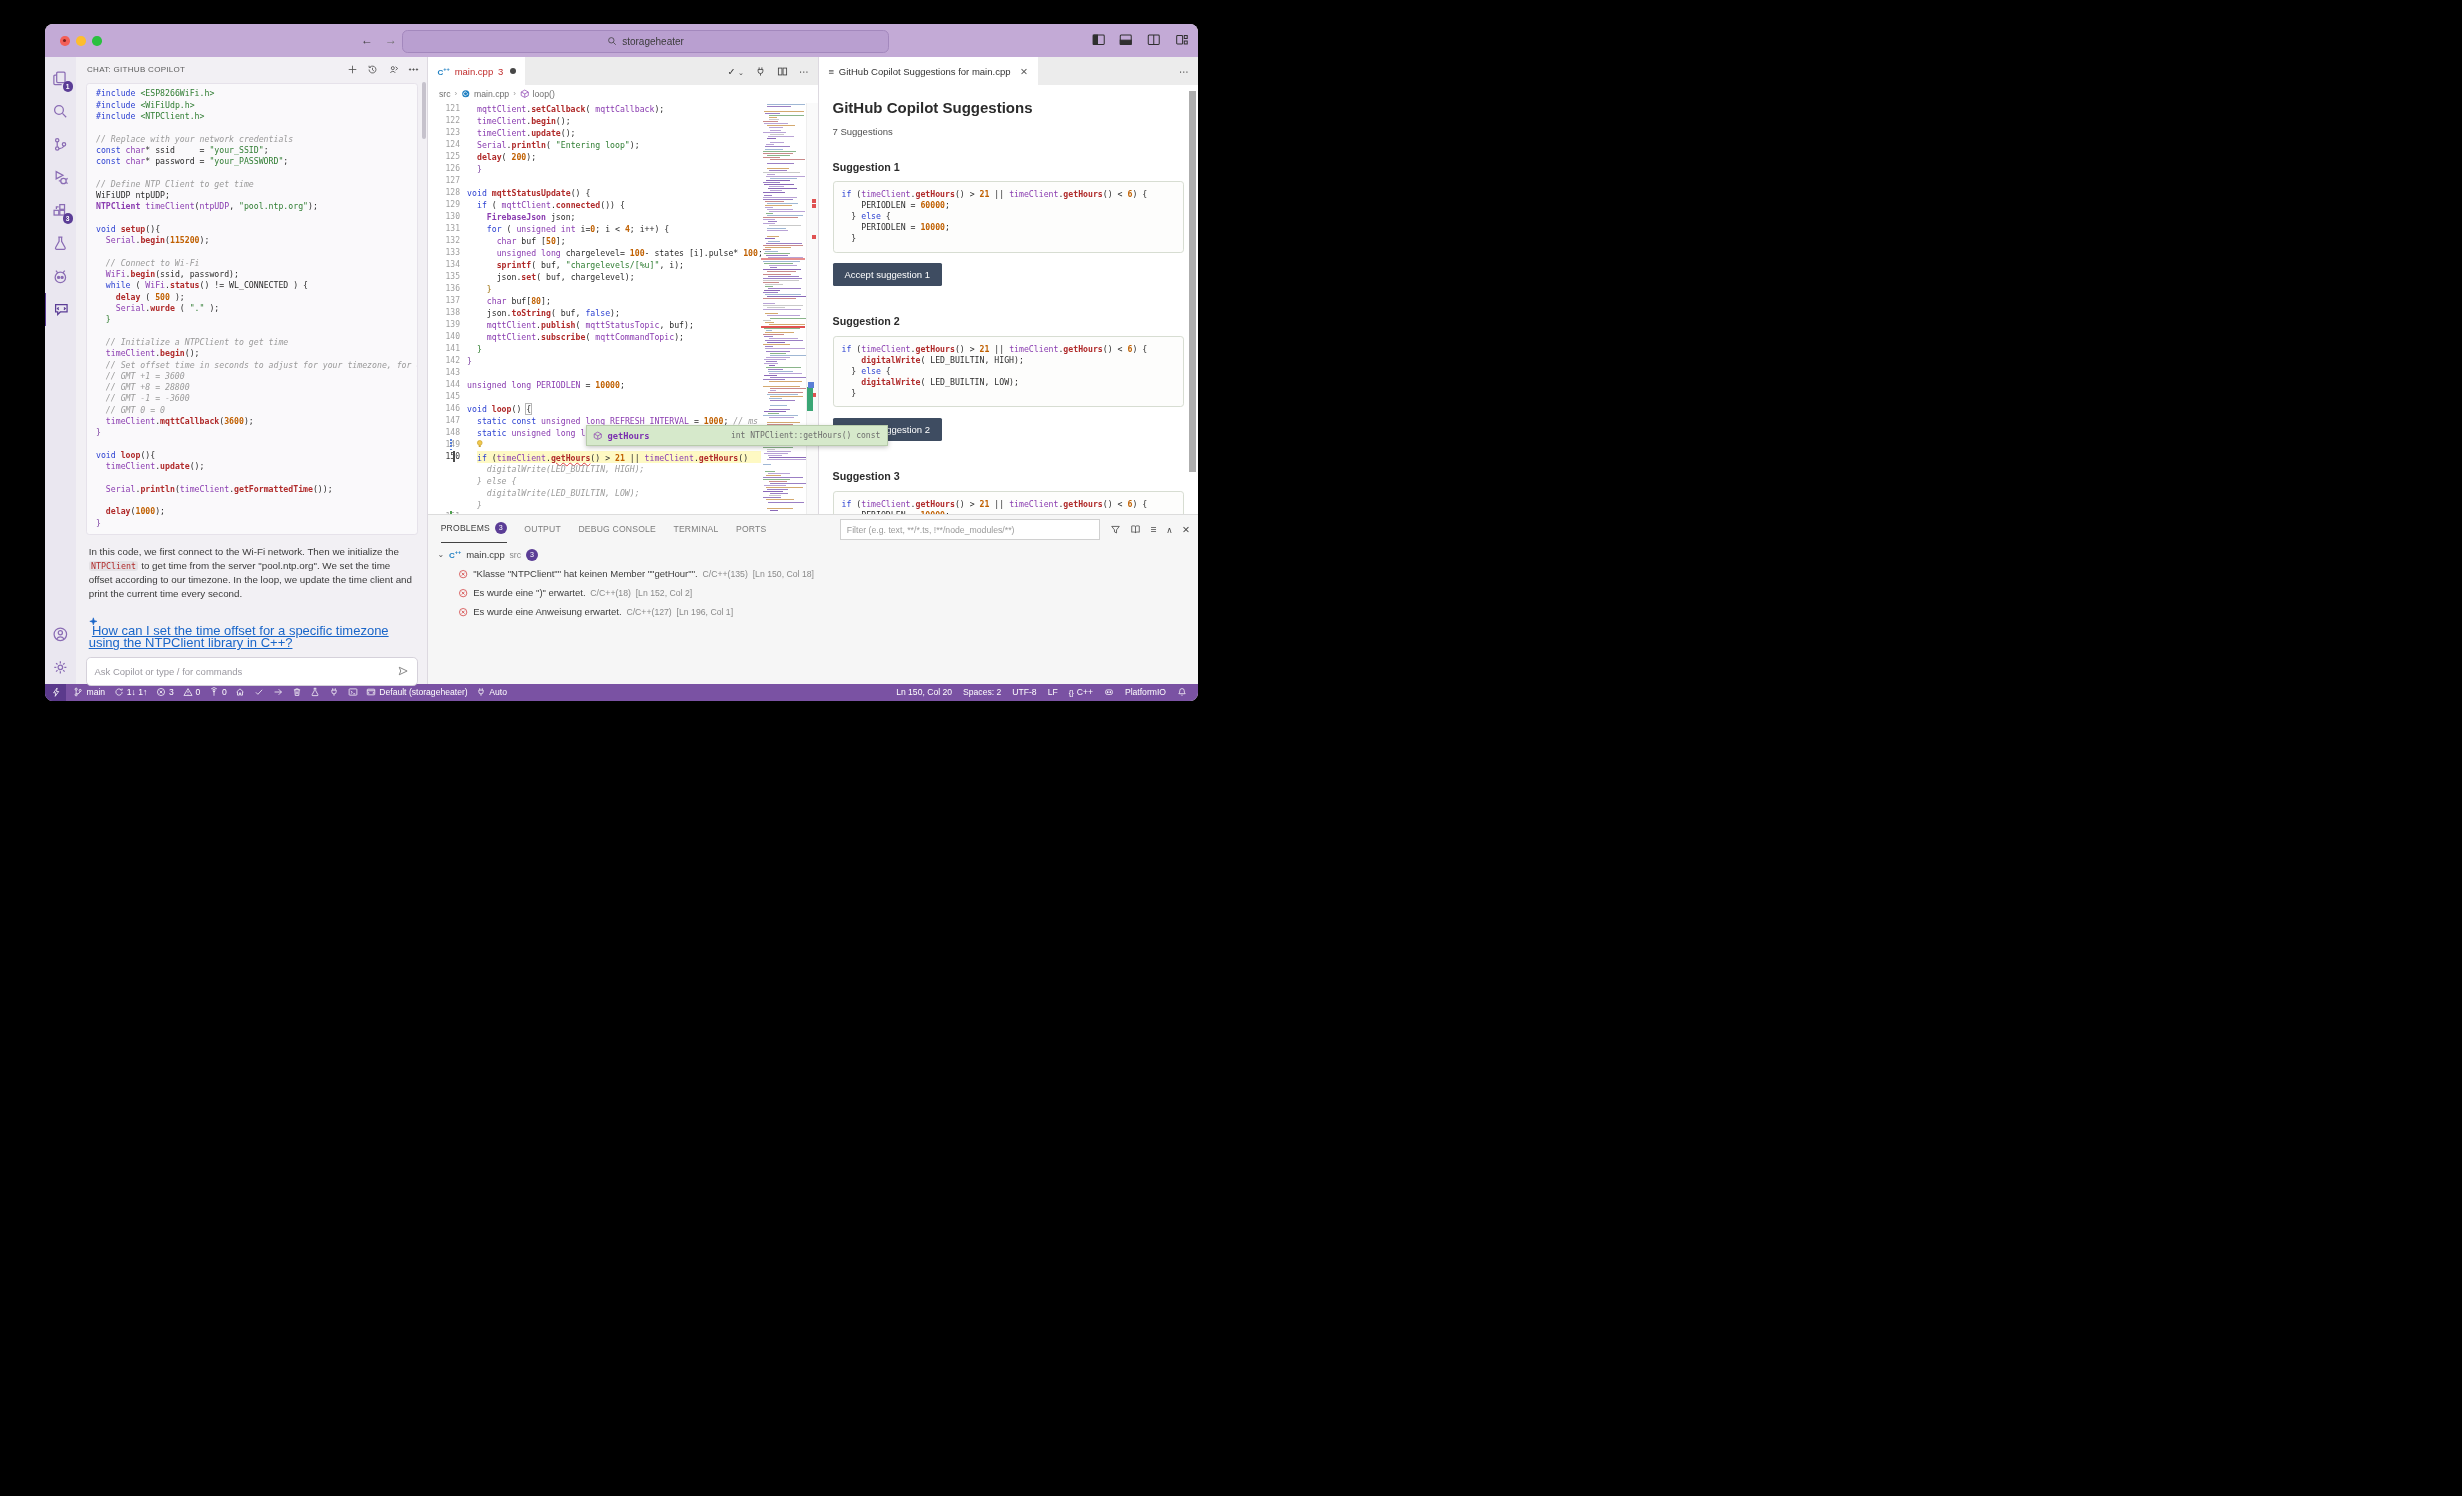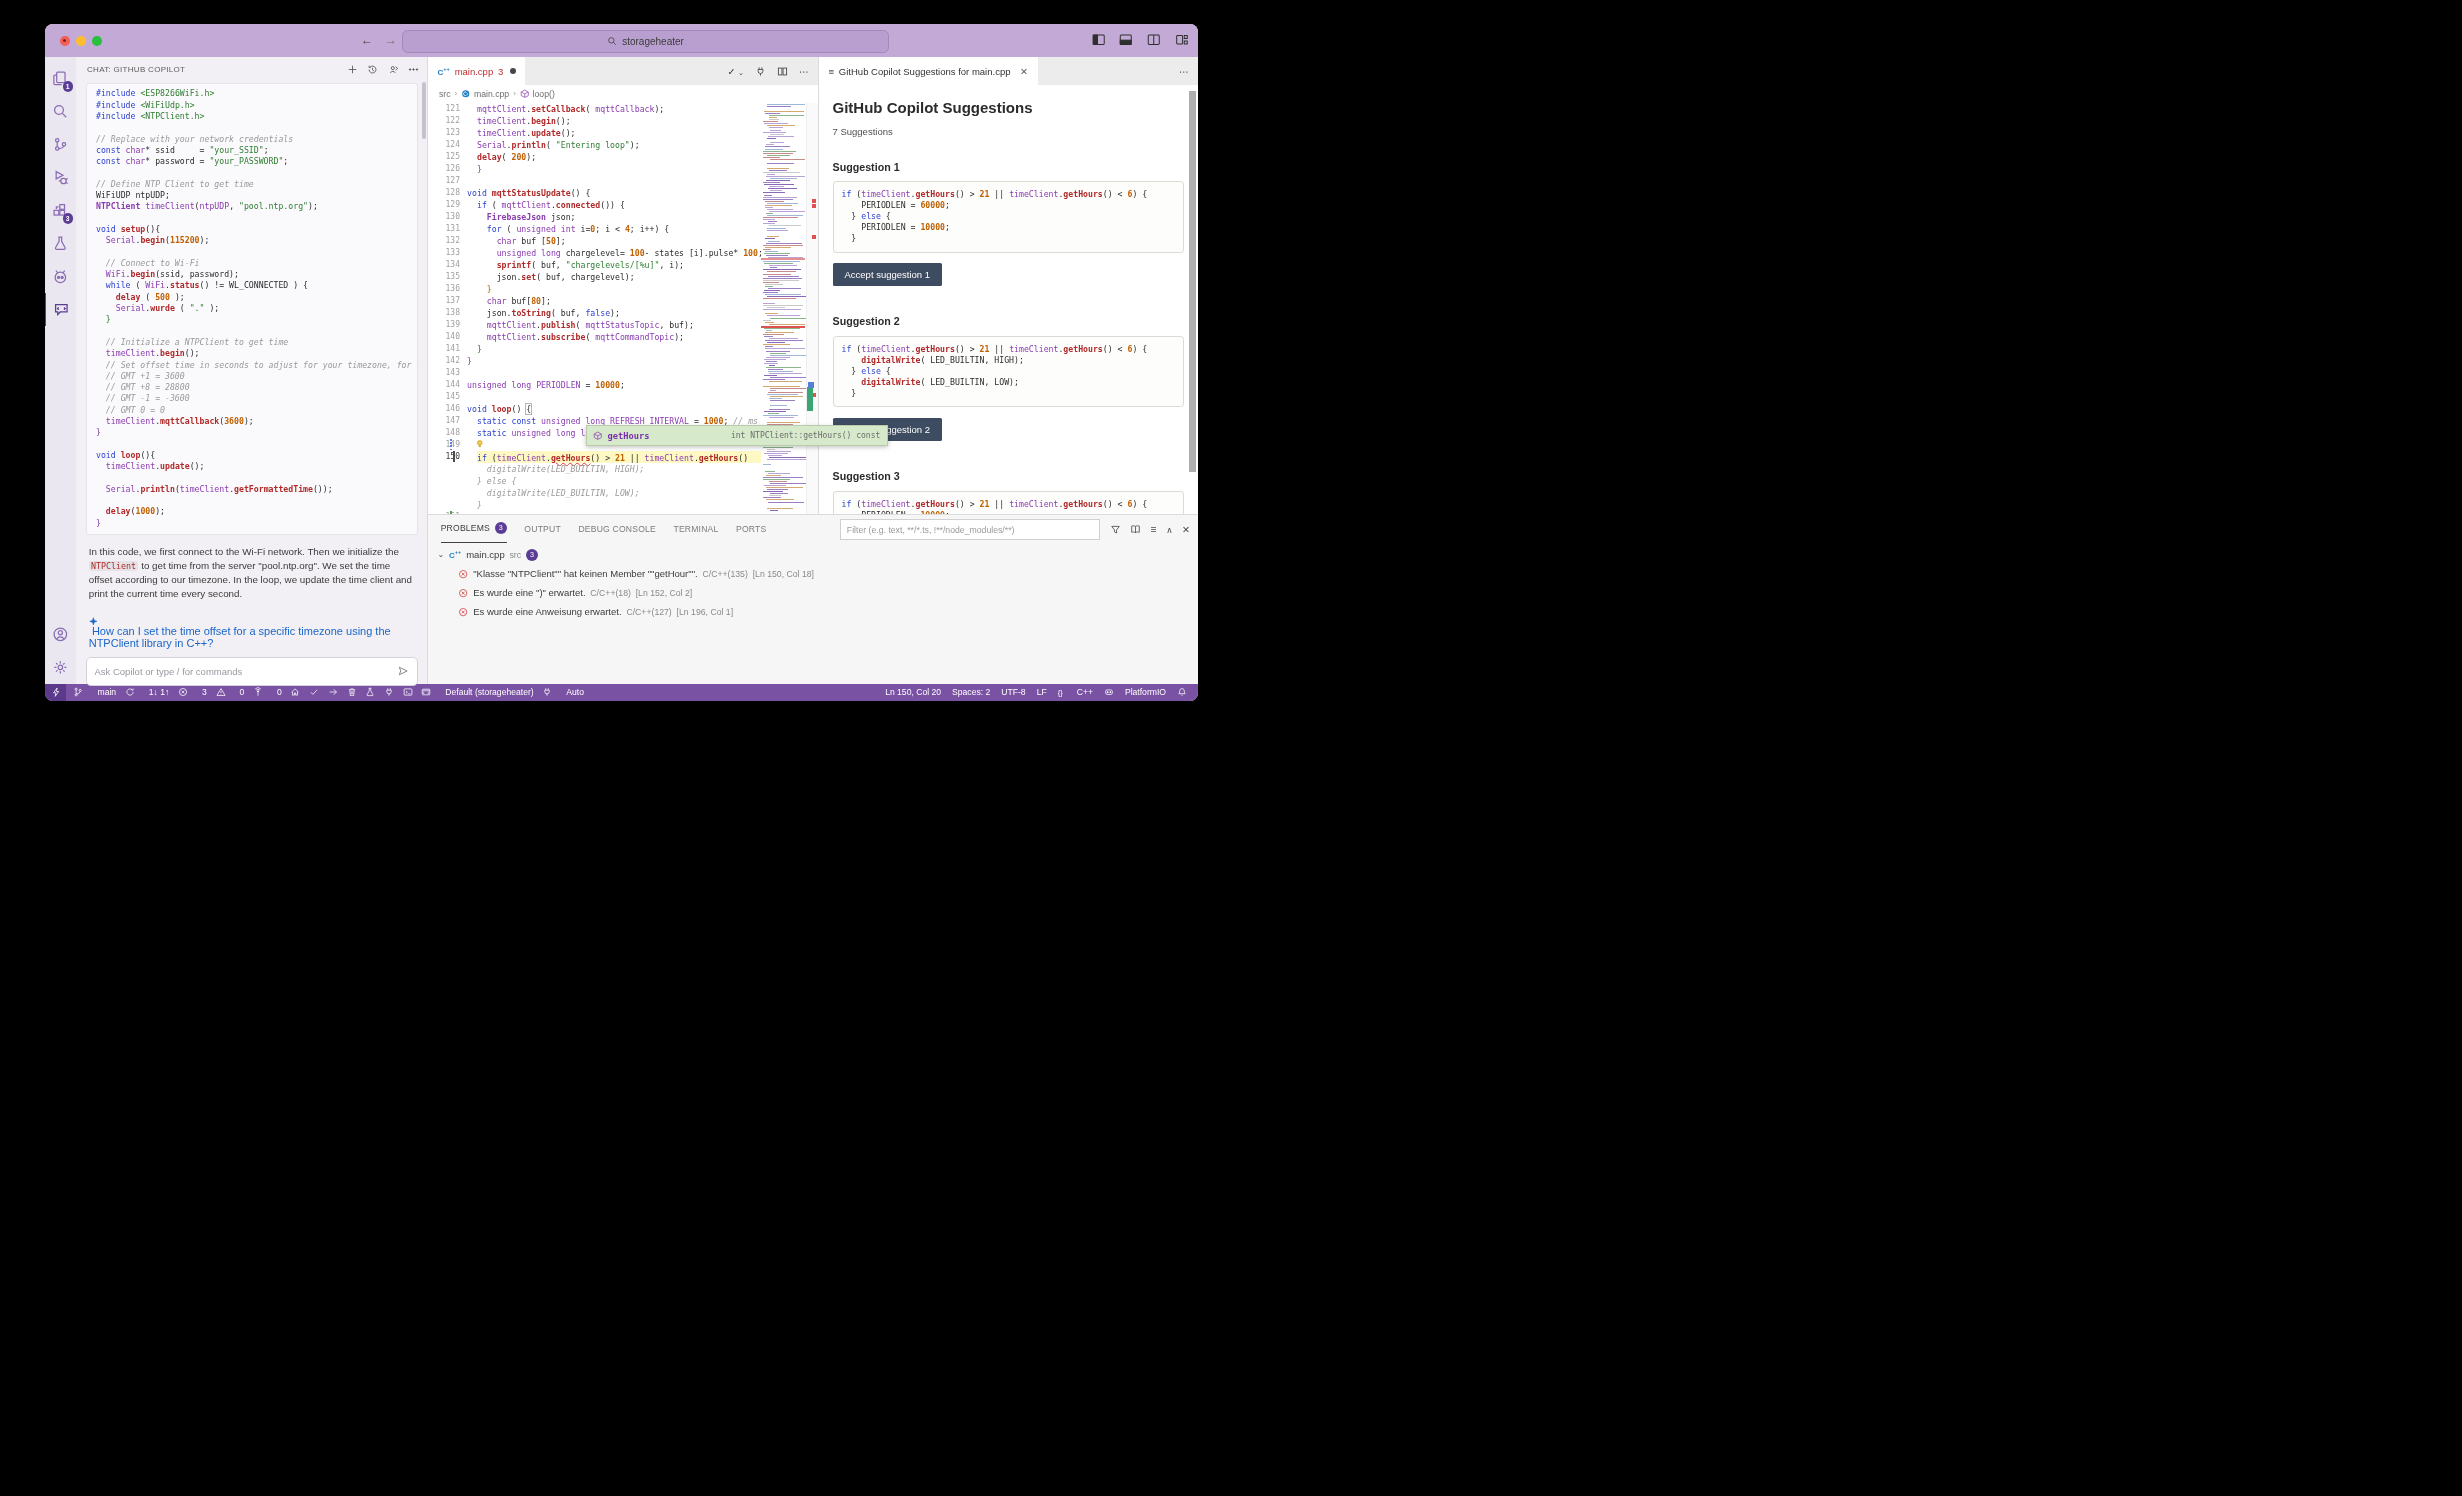--- a/index.html
+++ b/index.html
@@ -25,21 +25,21 @@
   
   .sidebar{width:351px;background:#f2f0f4;border-right:0.8px solid #ddd9e0;display:flex;flex-direction:column;flex:0 0 auto;position:relative;}
   .sb-head{height:24px;display:flex;align-items:center;padding:0 8px 0 11px;flex:0 0 auto;}
   .sb-title{font-size:8px;letter-spacing:0.3px;color:#5c5c5c;}
   .sb-head-icons{margin-left:auto;display:flex;gap:9.5px;color:#4f4f4f;font-size:10.3px;align-items:center;}
   .sb-scrollthumb{position:absolute;right:0.8px;top:25.4px;width:4px;height:57px;background:#c6c2cc;border-radius:2.4px;}
   .chatcode{margin:1.6px 9.5px 0 9.5px;background:#faf9fb;border:0.8px solid #e6e2ea;border-radius:3.2px;padding:4.8px 0 4.8px 9.5px;overflow:hidden;flex:0 0 auto;}
   .chatcode .cl{font-family:"DejaVu Sans Mono",monospace;font-size:8.6px;line-height:11.3px;white-space:pre;}
   .chatpara{margin:10.3px 12.7px 0 12.7px;font-size:9.8px;line-height:13.5px;color:#3a3a3a;}
   .inlinecode{font-family:"DejaVu Sans Mono",monospace;font-size:8.3px;background:#e4e2e6;color:#b02a2a;padding:0 2.4px;border-radius:2.4px;}
-  .followup{margin:16.7px 12.7px 0 12.7px;font-size:11px;line-height:12px;color:#1a66c9;}
+  .followup{margin:16.7px 12.7px 0 12.7px;font-size:13px;line-height:12px;color:#1a66c9;text-decoration:underline;}
   .followup .spark{color:#1a66c9;margin-right:3.2px;}
   .chatinput{margin:7.1px 9.5px 0 9.5px;height:27px;background:#fff;border:0.8px solid #d5d1da;border-radius:4.8px;display:flex;align-items:center;padding:0 8px;flex:0 0 auto;}
   .chatinput .ph{color:#9a98a0;font-size:9.5px;flex:1;}
   
   .rightcol{flex:1 1 auto;display:flex;flex-direction:column;min-width:0;}
   .editorsrow{height:457px;display:flex;flex:0 0 auto;min-width:0;}
   .egroup{display:flex;flex-direction:column;min-width:0;position:relative;}
   .eg1{width:390px;border-right:0.8px solid #ddd9e0;flex:0 0 auto;}
   .eg2{flex:1 1 auto;}
   .tabsrow{height:28px;background:#ececec;display:flex;align-items:stretch;flex:0 0 auto;position:relative;}
@@ -94,21 +94,21 @@
   .ptree{padding:3.2px 0 0 9.5px;font-size:9.5px;color:#3c3c3c;flex:1 1 auto;overflow:hidden;}
   .prow{height:19px;display:flex;align-items:center;gap:4.8px;}
   .prow .dim{color:#8a8a8a;}
   .prow.err{padding-left:20.6px;}
   .src-dim{color:#8a8a8a;font-size:8.7px;}
   
   .statusbar{height:17.5px;background:#7a52a3;color:#fff;display:flex;align-items:center;font-size:8.6px;flex:0 0 auto;}
   .sb-remote{height:100%;width:21.4px;background:#5b3a8c;display:flex;align-items:center;justify-content:center;flex:0 0 auto;}
   .sb-left{display:flex;align-items:center;gap:8.7px;padding-left:7.1px;}
   .sb-right{margin-left:auto;display:flex;align-items:center;gap:11px;padding-right:11px;}
-  .sb-item{display:flex;align-items:center;gap:14px;white-space:nowrap;}
+  .sb-item{display:flex;align-items:center;gap:3px;white-space:nowrap;}
   .cppicon{color:#1e7fc2;font-weight:bold;font-size:8px;font-family:"Liberation Sans",sans-serif;}
   .cppicon sup{font-size:5.6px;}
   svg.ic{display:block;}
 </style>
 </head>
 <body>
 
 <div class="stage">
   <div class="win">
 

